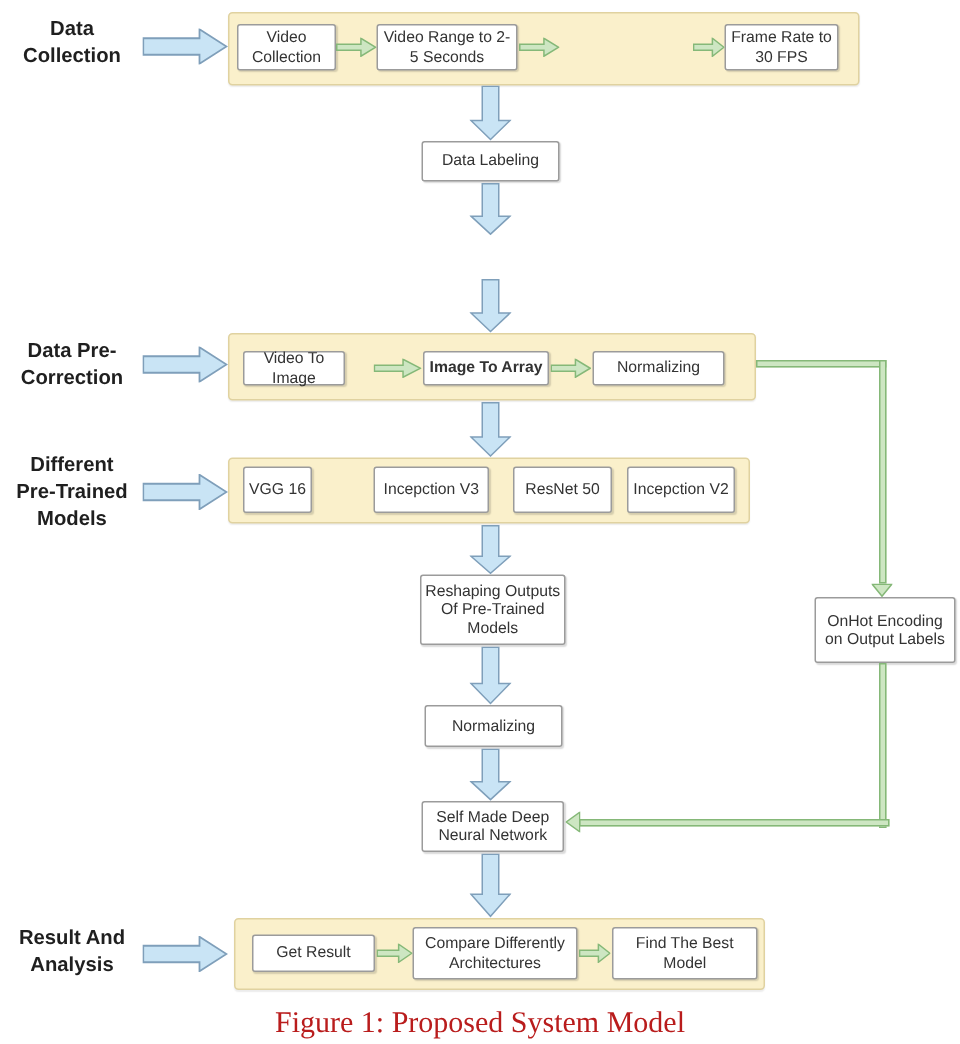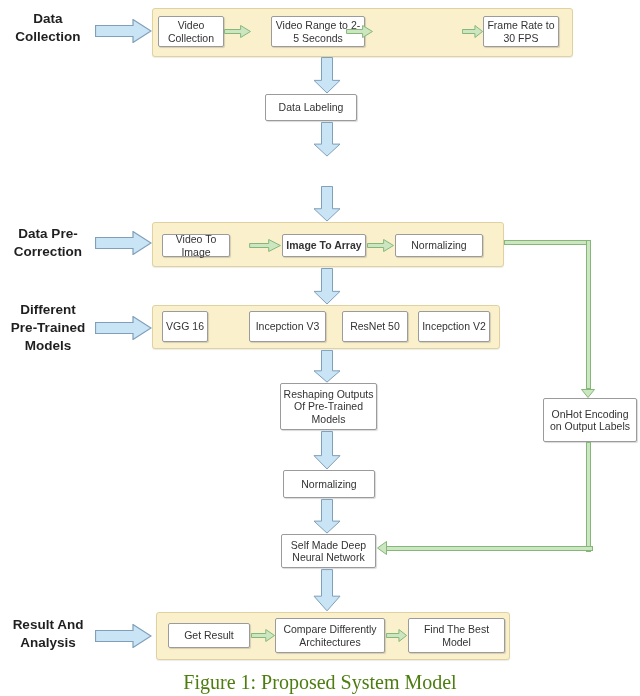--- a/index.html
+++ b/index.html
@@ -10,21 +10,21 @@
   .box{position:absolute;background:#ffffff;border:1px solid #9b9b9b;border-radius:2px;
        display:flex;align-items:center;justify-content:center;text-align:center;
        font-size:10.5px;line-height:1.18;color:#333;box-sizing:border-box;
        box-shadow:1px 1px 1px rgba(0,0,0,0.15);padding:1px 2px;}
   .stage-label{position:absolute;font-weight:bold;font-size:13.5px;line-height:1.32;
                text-align:center;color:#1f1f1f;}
   .stage-label span{display:block;}
   .arrow{position:absolute;line-height:0;}
   .gline{position:absolute;background:#cde6c2;border:1px solid #85b878;box-sizing:content-box;}
   .caption{position:absolute;left:0;top:671px;width:100%;text-align:center;
-           font-family:"Liberation Serif",serif;font-size:20px;color:#4d7c0f;}
+           font-family:"Liberation Serif",serif;font-size:20px;color:#b91c1c;}
 </style>
 </head>
 <body>
 
 <div id="figure">
 
   <div class="stage-label" style="left:4px;top:10px;width:88px;">
     <span>Data</span>
     <span>Collection</span>
   </div>
@@ -60,21 +60,21 @@
   <div class="arrow" style="left:95px;top:624px;">
     <svg width="57" height="24" viewBox="0 0 57 24">
         <polygon points="0.5,6.5 38,6.5 38,0.5 56,12 38,23.5 38,17.5 0.5,17.5" fill="#C9E4F5" stroke="#7F9FBA" stroke-width="1.2"></polygon>
       </svg>
   </div>
 
   <div class="band" style="left:152px;top:8px;width:421px;height:49px;"></div>
   <div class="box" style="left:158px;top:16px;width:66px;height:31px;">
       <span>Video Collection</span>
     </div>
-  <div class="box" style="left:251px;top:16px;width:94px;height:31px;margin-left:20px;">
+  <div class="box" style="left:251px;top:16px;width:94px;height:31px;">
       <span>Video Range to 2-5 Seconds</span>
     </div>
   <div class="box" style="left:483px;top:16px;width:76px;height:31px;">
       <span>Frame Rate to 30 FPS</span>
     </div>
   <div class="arrow" style="left:224px;top:25px;">
     <svg width="27" height="13" viewBox="0 0 26 13" preserveAspectRatio="none">
         <polygon points="0.5,4.5 16,4.5 16,0.5 25.5,6.5 16,12.5 16,8.5 0.5,8.5" fill="#CDE6C2" stroke="#85B878" vector-effect="non-scaling-stroke"></polygon>
       </svg>
   </div>
@@ -87,21 +87,21 @@
     <svg width="21" height="13" viewBox="0 0 26 13" preserveAspectRatio="none">
         <polygon points="0.5,4.5 16,4.5 16,0.5 25.5,6.5 16,12.5 16,8.5 0.5,8.5" fill="#CDE6C2" stroke="#85B878" vector-effect="non-scaling-stroke"></polygon>
       </svg>
   </div>
 
   <div class="arrow" style="left:313px;top:57px;">
     <svg width="28" height="37" viewBox="0 0 28 38" preserveAspectRatio="none">
         <polygon points="8.5,0.5 19.5,0.5 19.5,24 27,24 14,37 1,24 8.5,24" fill="#C9E4F5" stroke="#7F9FBA" vector-effect="non-scaling-stroke"></polygon>
       </svg>
   </div>
-  <div class="box" style="left:265px;top:94px;width:92px;height:27px;">
+  <div class="box" style="left:281px;top:94px;width:92px;height:27px;">
       <span>Data Labeling</span>
     </div>
   <div class="arrow" style="left:313px;top:122px;">
     <svg width="28" height="35" viewBox="0 0 28 38" preserveAspectRatio="none">
         <polygon points="8.5,0.5 19.5,0.5 19.5,24 27,24 14,37 1,24 8.5,24" fill="#C9E4F5" stroke="#7F9FBA" vector-effect="non-scaling-stroke"></polygon>
       </svg>
   </div>
   <div class="arrow" style="left:313px;top:186px;">
     <svg width="28" height="36" viewBox="0 0 28 38" preserveAspectRatio="none">
         <polygon points="8.5,0.5 19.5,0.5 19.5,24 27,24 14,37 1,24 8.5,24" fill="#C9E4F5" stroke="#7F9FBA" vector-effect="non-scaling-stroke"></polygon>

